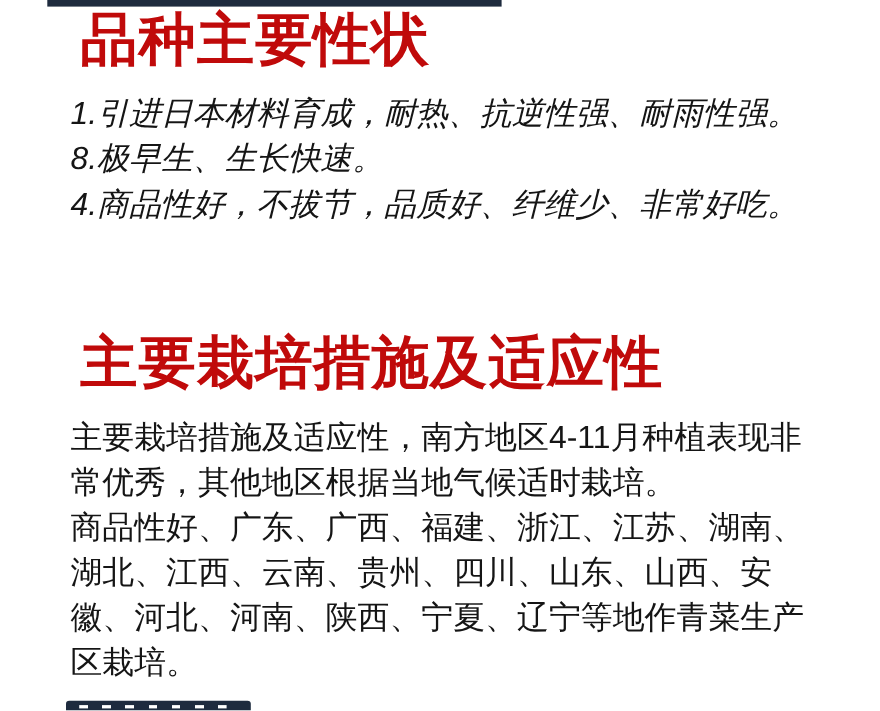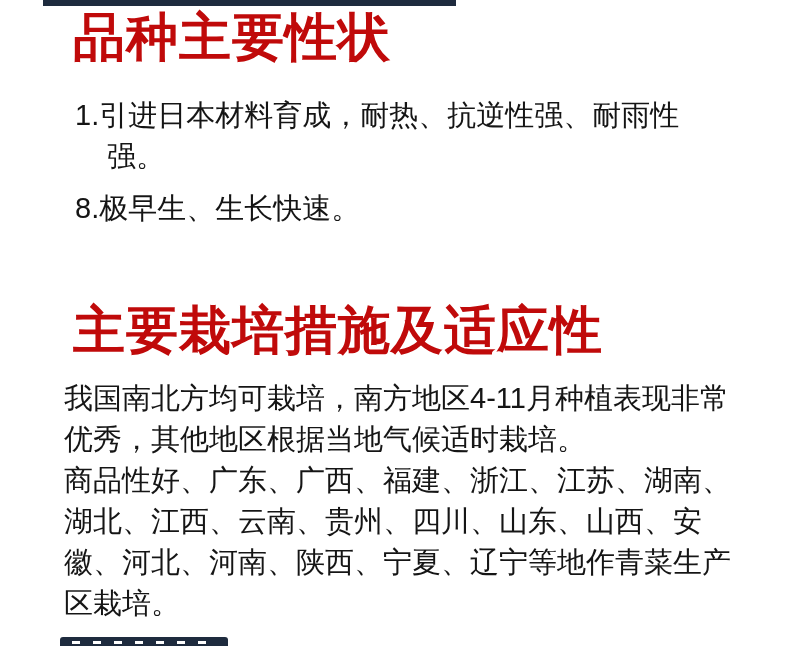--- a/index.html
+++ b/index.html
@@ -22,40 +22,41 @@
     font-weight:900;font-size:52px;line-height:1;letter-spacing:1px;
     white-space:nowrap;
   }
   #title-characteristics{left:73px;top:12px;}
   #title-cultivation{left:73px;top:305px;}
   .body-text{
     position:absolute;left:64px;width:676px;
     font-size:29px;line-height:41px;color:#151515;
   }
   #characteristics-list{top:84px;}
-  #characteristics-list p{margin:11px;padding-left:32px;text-indent:-32px;}
+  #characteristics-list p{margin:0;padding-left:32px;text-indent:-32px;font-style:italic;}
   #cultivation-paragraphs{top:378px;}
   #cultivation-paragraphs p{margin:0;}
 </style>
 </head>
 <body>
 
 <div class="banner-edge" id="top-banner-edge"></div>
 
 <section>
   <h1 class="red-title" id="title-characteristics">品种主要性状</h1>
   <div class="body-text" id="characteristics-list">
     <p>1.引进日本材料育成，耐热、抗逆性强、耐雨性强。</p>
     <p>8.极早生、生长快速。</p>
+    <p>4.商品性好，不拔节，品质好、纤维少、非常好吃。</p>
   </div>
 </section>
 
 <section>
   <h1 class="red-title" id="title-cultivation">主要栽培措施及适应性</h1>
   <div class="body-text" id="cultivation-paragraphs">
-    <p>我国南北方均可栽培，南方地区4-11月种植表现非常优秀，其他地区根据当地气候适时栽培。</p>
+    <p>主要栽培措施及适应性，南方地区4-11月种植表现非常优秀，其他地区根据当地气候适时栽培。</p>
     <p>商品性好、广东、广西、福建、浙江、江苏、湖南、湖北、江西、云南、贵州、四川、山东、山西、安徽、河北、河南、陕西、宁夏、辽宁等地作青菜生产区栽培。</p>
   </div>
 </section>
 
 <div class="banner-edge" id="bottom-banner-edge">
   <span class="specks"></span>
 </div>
 
 </body></html>

